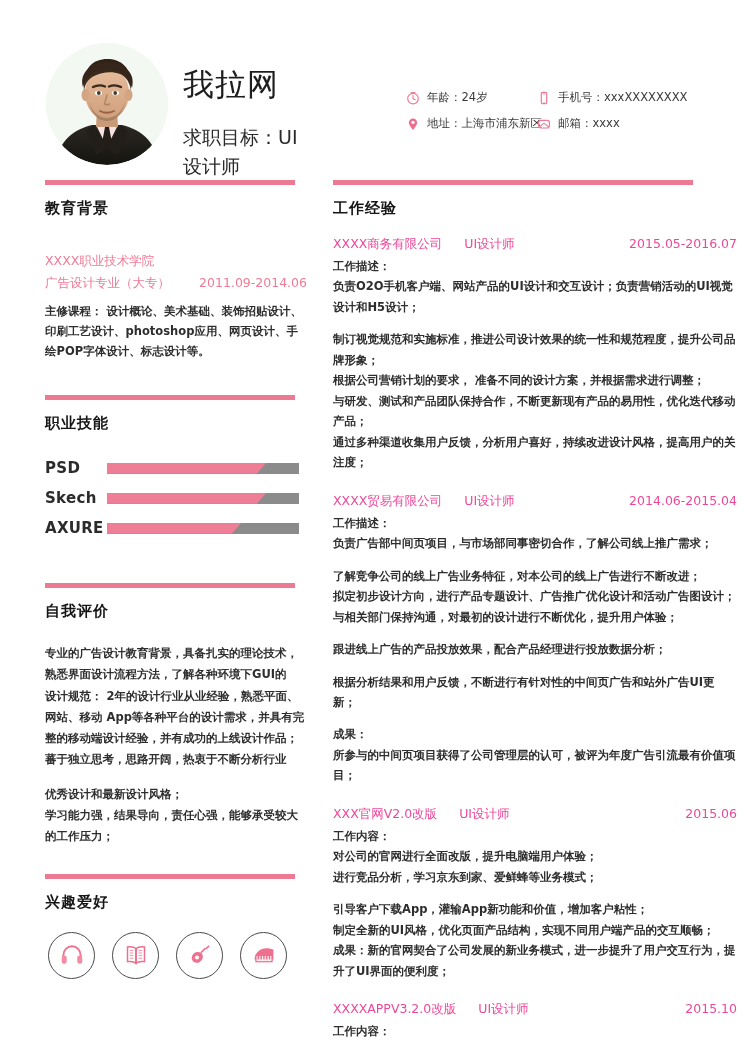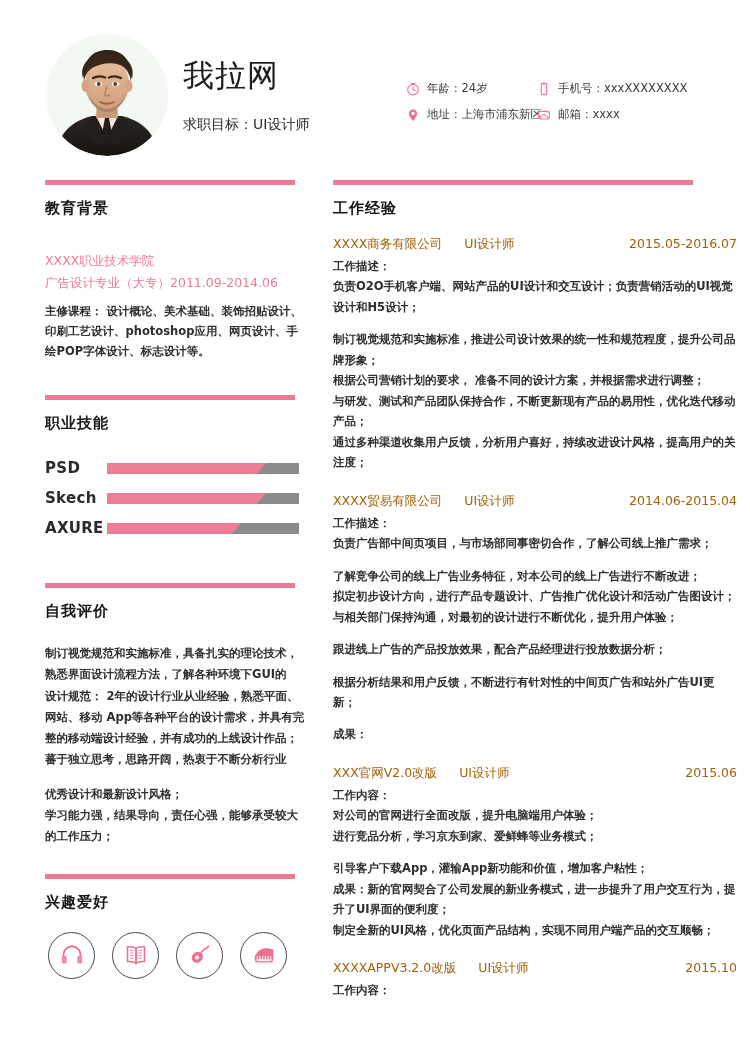--- a/index.html
+++ b/index.html
@@ -10,21 +10,21 @@
   }
   .page {
     position: relative;
     width: 750px; height: 1058px;
     background: #fff;
     overflow: hidden;
   }
   
   .header {
     position: absolute;
-    left: 0; top: 0;
+    left: 0; top: 9px;
     width: 750px; height: 180px;
   }
   .avatar-wrap {
     position: absolute;
     left: 46px; top: 34px;
     width: 122px; height: 122px;
     border-radius: 50%;
     background: #f2f8f2;
     overflow: hidden;
   }
@@ -35,21 +35,21 @@
     font-size: 31px;
     font-weight: 400;
     color: #1d1d1d;
     letter-spacing: 1px;
     line-height: 1.1;
   }
   .objective {
     position: absolute;
     left: 183px; top: 114px;
     width: 133px;
-    font-size: 14px;
+    font-size: 19px;
     color: #2a2a2a;
     line-height: 1.55;
   }
   
   .contact {
     position: absolute;
     left: 405px; top: 76px;
     width: 330px;
   }
   .contact-row {
@@ -102,20 +102,21 @@
   .R .sec-title { margin: 14px 0 0 13px; }
   
   .edu-block { margin: 32px 0 0 45px; width: 262px; }
   .edu-school {
     font-size: 12.5px;
     color: #f07a95;
     line-height: 1.75;
   }
   .edu-line2 {
     display: flex;
+    justify-content: space-between;
     align-items: baseline;
     font-size: 12.5px;
     color: #f07a95;
     line-height: 1.75;
   }
   .edu-courses {
     margin-top: 7px;
     font-size: 11.5px;
     color: #2e2e2e;
     line-height: 1.75;
@@ -171,21 +172,21 @@
     align-items: center;
     justify-content: center;
   }
   .hobby svg { display: block; }
   
   .job { margin: 0 0 0 13px; width: 404px; }
   .job-head {
     display: flex;
     align-items: baseline;
     font-size: 12.5px;
-    color: #a16207;
+    color: #ec4899;
     margin-bottom: 3px;
   }
   .job-company { white-space: nowrap; }
   .job-role { margin-left: 22px; white-space: nowrap; }
   .job-date { margin-left: auto; white-space: nowrap; }
   .job-body {
     font-size: 11.5px;
     color: #2e2e2e;
     line-height: 1.78;
     font-weight: bold;
@@ -344,21 +345,21 @@
               <div class="skill-fill" style="width: 70%; clip-path: polygon(0px 0px, 100% 0px, 92.8571% 100%, 0px 100%);"></div>
             </div>
           </div>
         </div>
     </div>
 
     <div class="sec L" style="margin-top:40px">
       <div class="sec-bar"></div>
       <div class="sec-title">自我评价</div>
       <div class="eval" id="eval-body">
-          <p>制订视觉规范和实施标准，具备扎实的理论技术，熟悉界面设计流程方法，了解各种环境下GUI的</p>
+          <p>专业的广告设计教育背景，具备扎实的理论技术，熟悉界面设计流程方法，了解各种环境下GUI的</p>
           <p>设计规范： 2年的设计行业从业经验，熟悉平面、网站、移动 App等各种平台的设计需求，并具有完整的移动端设计经验，并有成功的上线设计作品；</p>
           <p>蕃于独立思考，思路开阔，热衷于不断分析行业</p>
           <div class="gap"></div>
           <p>优秀设计和最新设计风格；</p>
           <p>学习能力强，结果导向，责任心强，能够承受较大的工作压力；</p>
         </div>
     </div>
 
     <div class="sec L" style="margin-top:26px">
       <div class="sec-bar"></div>
@@ -448,36 +449,37 @@
               <div class="gap"></div>
               <p>了解竞争公司的线上广告业务特征，对本公司的线上广告进行不断改进；</p>
               <p>拟定初步设计方向，进行产品专题设计、广告推广优化设计和活动广告图设计；</p>
               <p>与相关部门保持沟通，对最初的设计进行不断优化，提升用户体验；</p>
               <div class="gap"></div>
               <p>跟进线上广告的产品投放效果，配合产品经理进行投放数据分析；</p>
               <div class="gap"></div>
               <p>根据分析结果和用户反馈，不断进行有针对性的中间页广告和站外广告UI更新；</p>
               <div class="gap"></div>
               <p>成果：</p>
+              <p>所参与的中间页项目获得了公司管理层的认可，被评为年度广告引流最有价值项目；</p>
             </div>
           </div>
           <div class="job" style="margin-top: 20px;">
             <div class="job-head">
               <span class="job-company">XXX官网V2.0改版</span>
               <span class="job-role">UI设计师</span>
               <span class="job-date">2015.06</span>
             </div>
             <div class="job-body">
               <p>工作内容：</p>
               <p>对公司的官网进行全面改版，提升电脑端用户体验；</p>
               <p>进行竞品分析，学习京东到家、爱鲜蜂等业务模式；</p>
               <div class="gap"></div>
               <p>引导客户下载App，灌输App新功能和价值，增加客户粘性；</p>
+              <p>制定全新的UI风格，优化页面产品结构，实现不同用户端产品的交互顺畅；</p>
               <p>成果：新的官网契合了公司发展的新业务模式，进一步提升了用户交互行为，提升了UI界面的便利度；</p>
-              <p>制定全新的UI风格，优化页面产品结构，实现不同用户端产品的交互顺畅；</p>
             </div>
           </div>
           <div class="job" style="margin-top: 20px;">
             <div class="job-head">
               <span class="job-company">XXXXAPPV3.2.0改版</span>
               <span class="job-role">UI设计师</span>
               <span class="job-date">2015.10</span>
             </div>
             <div class="job-body">
               <p>工作内容：</p>

